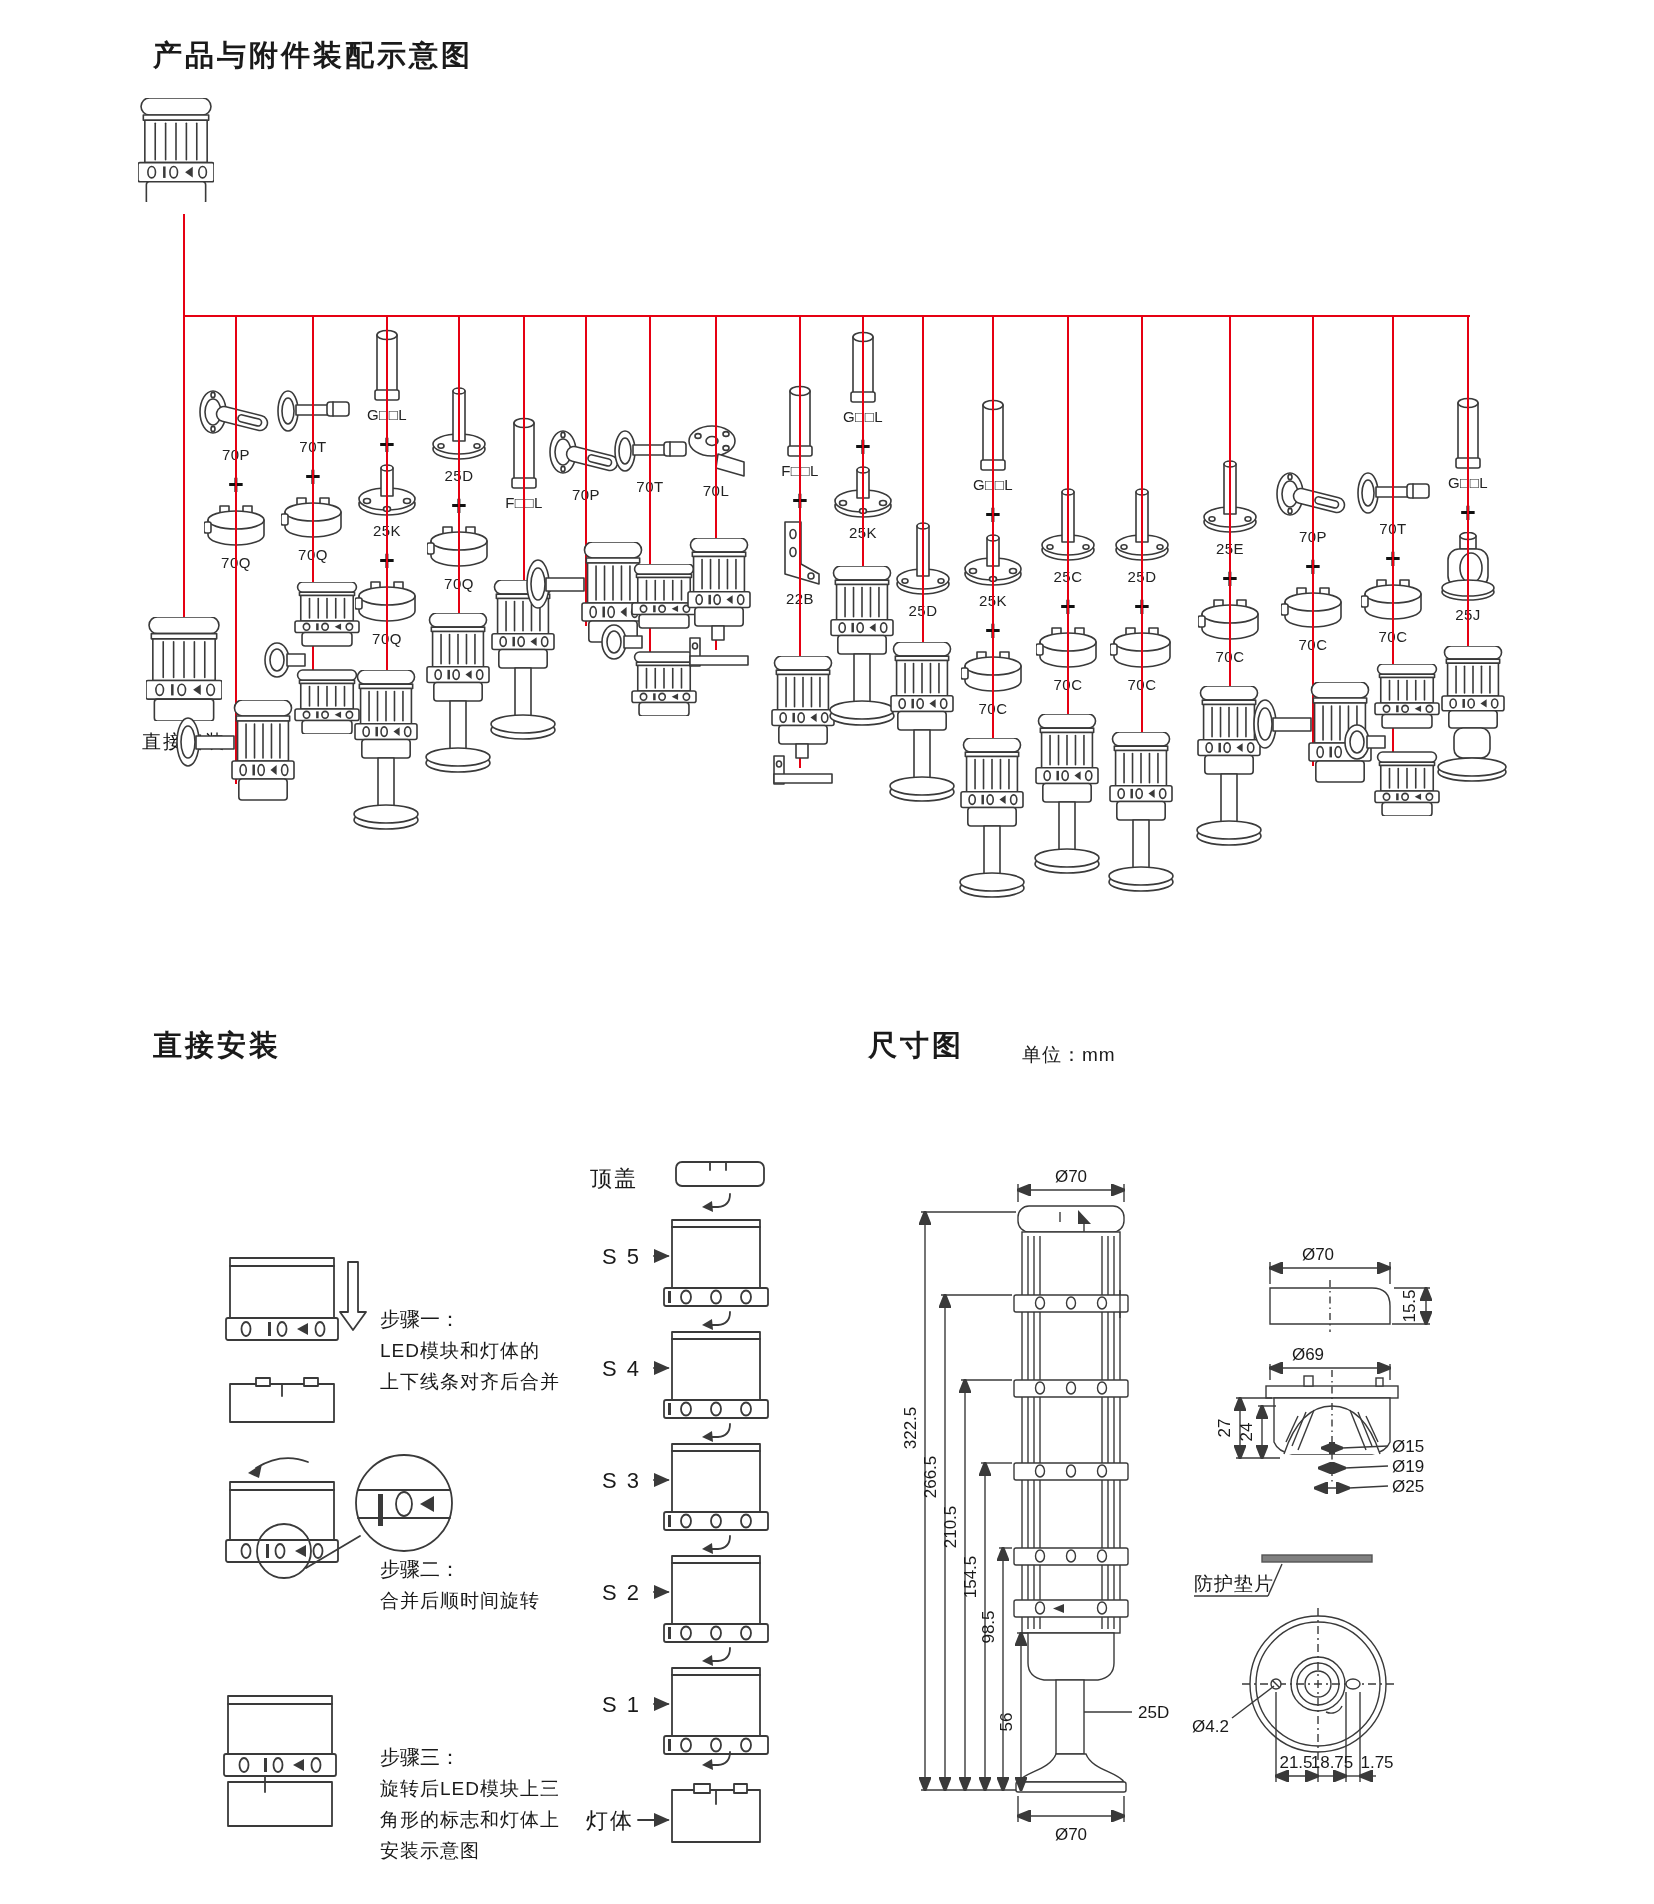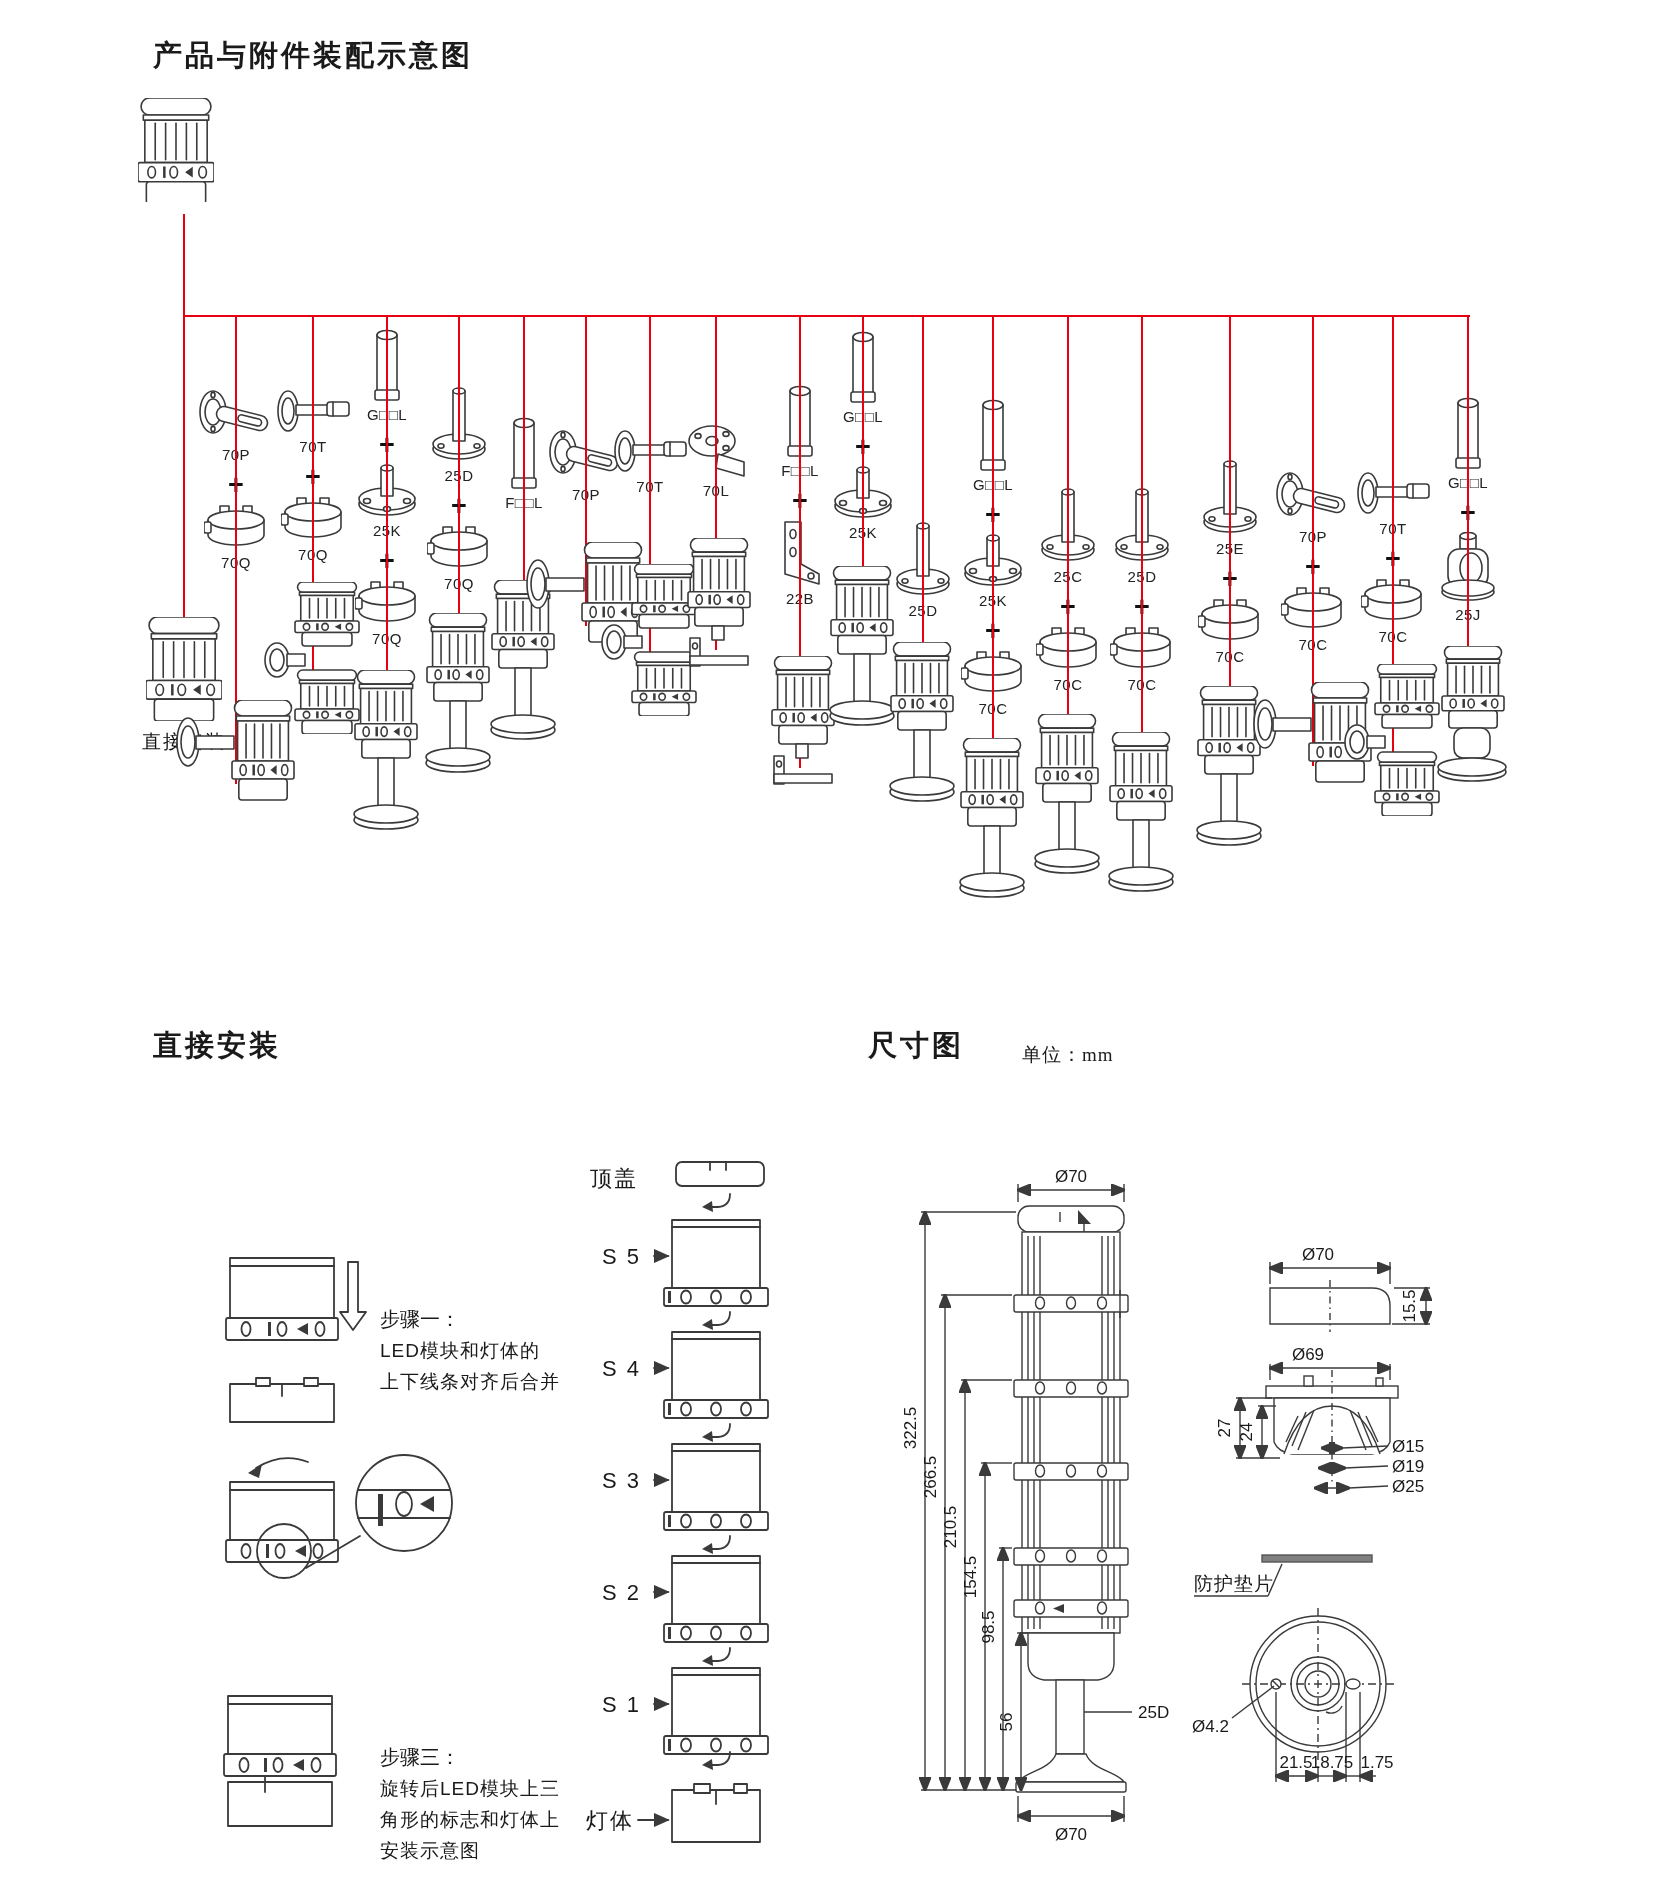--- a/index.html
+++ b/index.html
@@ -21,21 +21,21 @@
   text.stacktxt{font-size:22px;letter-spacing:2px;}
 </style>
 </head>
 <body>
 
 <div class="page" id="page">
 
   <div class="abs h1" style="left:153px;top:36px;">产品与附件装配示意图</div>
   <div class="abs h1" style="left:153px;top:1026px;">直接安装</div>
   <div class="abs h1" style="left:868px;top:1026px;">尺寸图</div>
-  <div class="abs unit" style="left:1022px;top:1042px;font-family:Liberation Serif, serif;">单位：mm</div>
+  <div class="abs unit" style="left:1022px;top:1042px;">单位：mm</div>
 
   <div id="tree">
       <div class="abs" style="left:138px;top:98px;"><svg width="76" height="104" viewBox="0 0 76 104" fill="none" stroke="#3a3a3a" stroke-width="1.6" stroke-linejoin="round" stroke-linecap="round">
           <rect x="3.04" y="0" width="69.92" height="16.96" rx="8.48" fill="#fff"></rect>
           <rect x="5.32" y="16.96" width="65.36" height="5.300000000000001" fill="#fff"></rect>
           <rect x="6.84" y="22.26" width="62.31999999999999" height="42.400000000000006" fill="#fff"></rect>
           <line x1="17.226666666666667" y1="25.26" x2="17.226666666666667" y2="61.66000000000001"></line>
           <line x1="27.61333333333333" y1="25.26" x2="27.61333333333333" y2="61.66000000000001"></line>
           <line x1="38" y1="25.26" x2="38" y2="61.66000000000001"></line>
           <line x1="48.386666666666656" y1="25.26" x2="48.386666666666656" y2="61.66000000000001"></line>
@@ -831,20 +831,24 @@
     <path d="M84 67v12l-11-6z" fill="#3a3a3a" stroke="none"></path>
     <ellipse cx="96" cy="73" rx="4.5" ry="7" fill="#fff"></ellipse>
     <rect x="8" y="90" width="104" height="44" fill="#fff"></rect>
     <line x1="45" y1="84" x2="45" y2="100"></line>
   </svg>
 
   <div class="abs step" style="left:380px;top:1304px;">
     <div class="step-title">步骤一：</div>
     <div class="step-line">LED模块和灯体的</div>
     <div class="step-line">上下线条对齐后合并</div>
+  </div>
+  <div class="abs step" style="left:380px;top:1554px;">
+    <div class="step-title">步骤二：</div>
+    <div class="step-line">合并后顺时间旋转</div>
   </div>
   <div class="abs step" style="left:380px;top:1742px;">
     <div class="step-title">步骤三：</div>
     <div class="step-line">旋转后LED模块上三</div>
     <div class="step-line">角形的标志和灯体上</div>
     <div class="step-line">安装示意图</div>
   </div>
 
   <div id="stack" class="abs" style="left:560px;top:1150px;"><svg width="230" height="730" viewBox="0 0 230 730" fill="none" stroke="#3a3a3a" stroke-width="1.8" stroke-linejoin="round" stroke-linecap="round">
         <defs>

